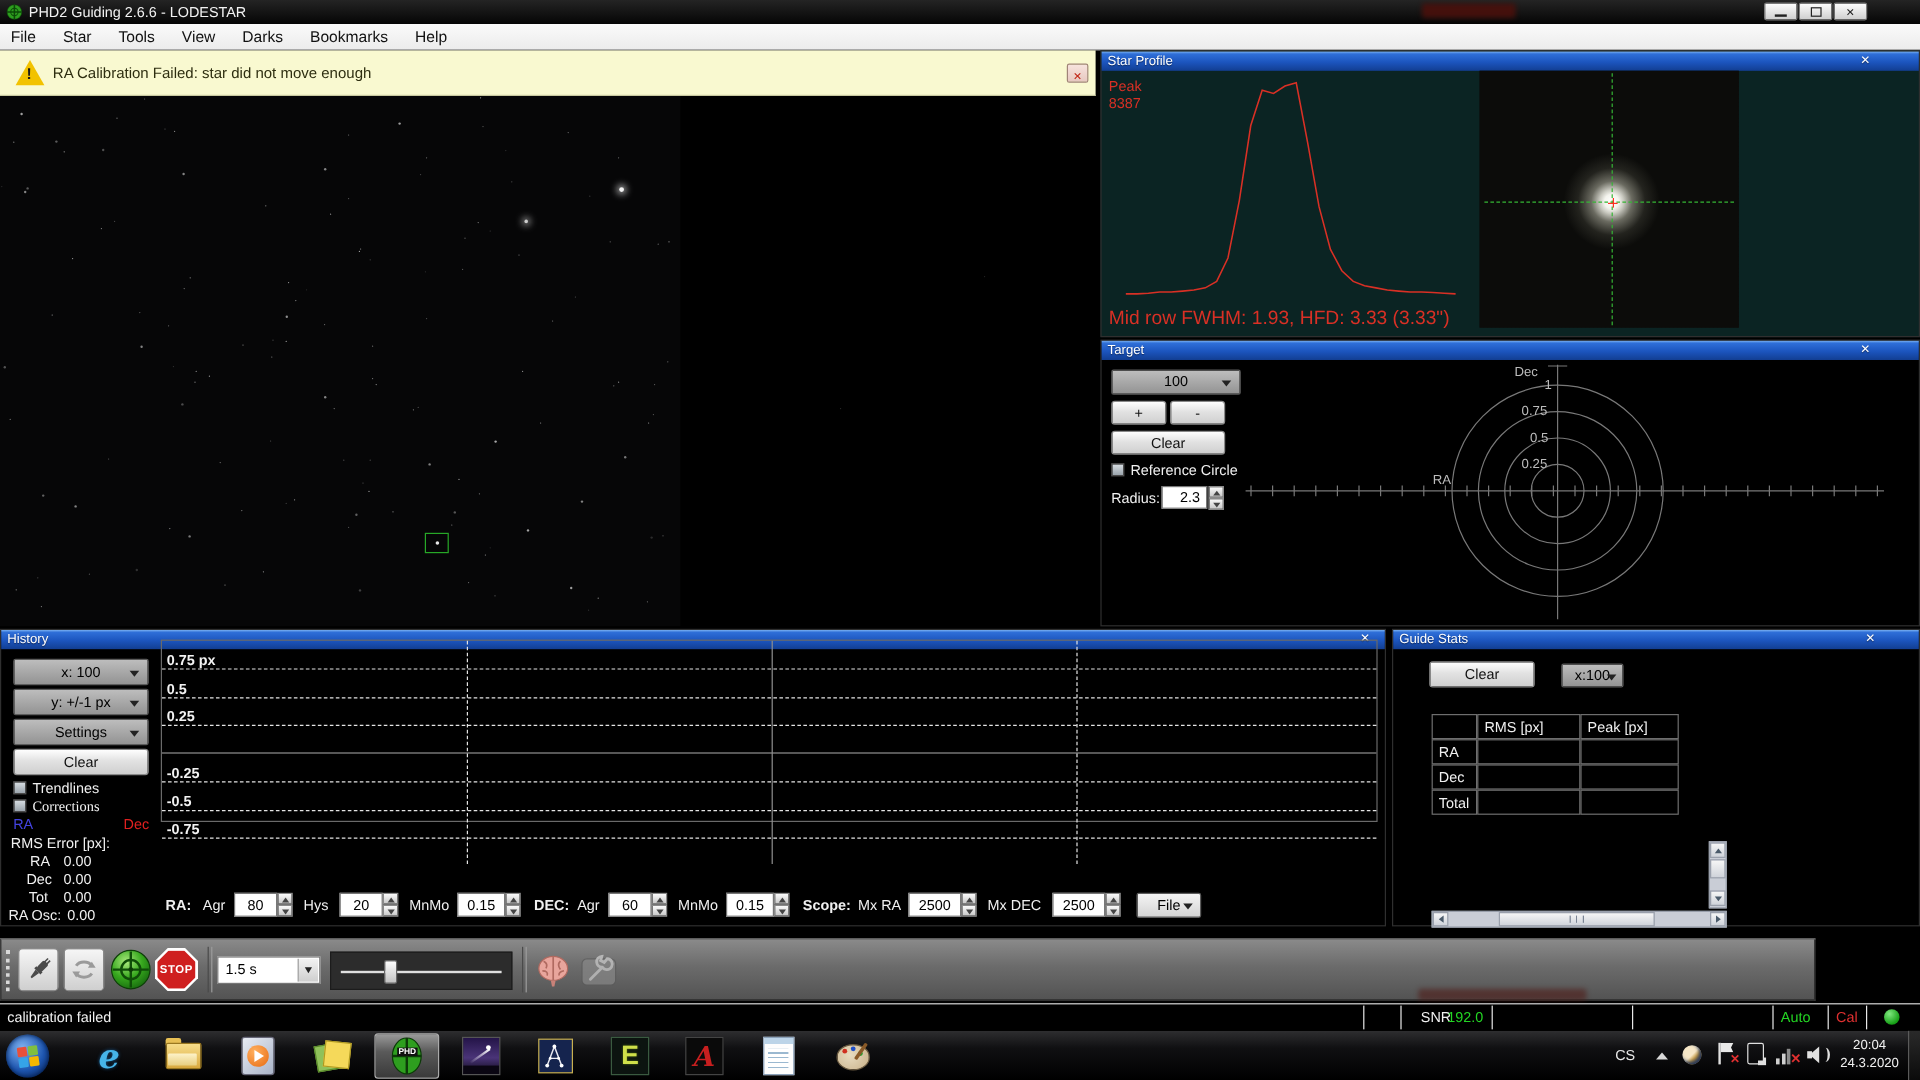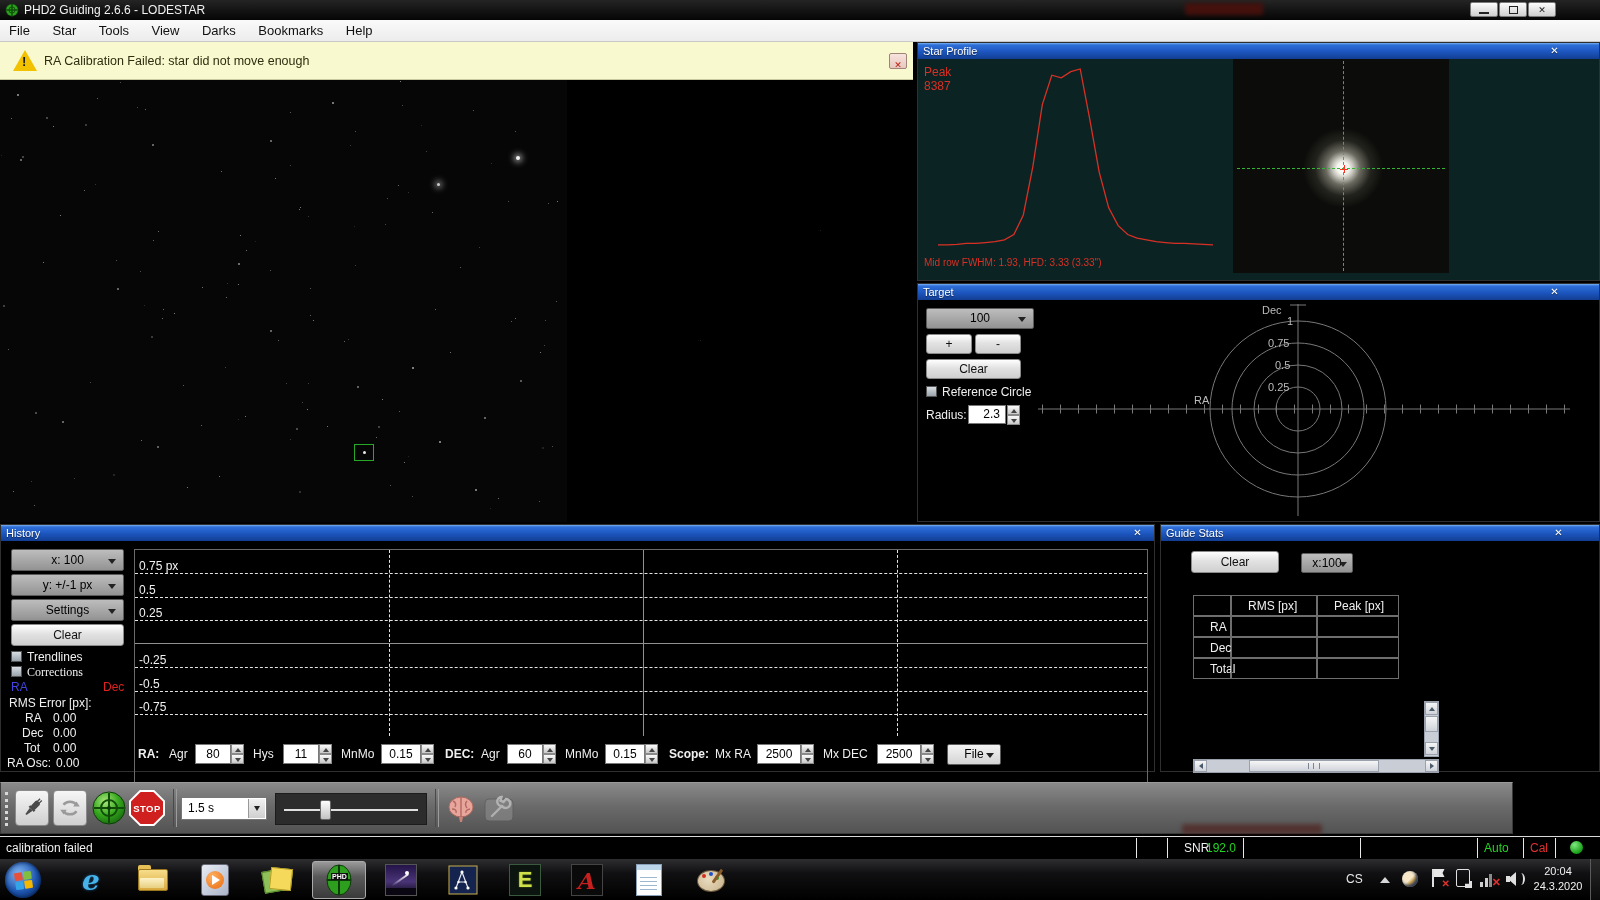--- a/index.html
+++ b/index.html
@@ -49,21 +49,21 @@
   .toolbar{left:0;top:782px;width:1513px;height:52px;background:linear-gradient(#8a8a8a,#6b6b6b 45%,#535353);
            border:1px solid #3a3a3a;border-top-color:#9a9a9a;box-sizing:border-box;}
   .tbtn{width:34px;height:36px;top:7px;background:linear-gradient(#f6f6f6,#cfcfcf);border:1px solid #8a8a8a;border-radius:4px;
         box-sizing:border-box;display:flex;align-items:center;justify-content:center;}
   .tsep{width:2px;height:38px;top:6px;border-left:1px solid #4a4a4a;border-right:1px solid #9c9c9c;}
   .oct{clip-path:polygon(30% 0,70% 0,100% 30%,100% 70%,70% 100%,30% 100%,0 70%,0 30%);}
   
   .taskbar{left:0;top:858px;width:1600px;height:42px;background:linear-gradient(#2e2e30,#101012 35%,#000);border-top:1px solid #000;box-sizing:border-box;}
   .taskbtn{width:54px;height:38px;top:2px;border-radius:3px;display:flex;align-items:center;justify-content:center;}
   .tray-ic{color:#e8e8e8;}
-  .gstat-cell{border:1px solid #6e6e6e;box-sizing:border-box;color:#f0f0f0;font-size:12px;line-height:20px;padding-left:16px;}
+  .gstat-cell{border:1px solid #6e6e6e;box-sizing:border-box;color:#f0f0f0;font-size:12px;line-height:20px;padding-left:5px;}
 </style>
 </head>
 <body>
 
 <div class="abs titlebar">
   <svg class="abs" style="left:5px;top:3px" width="14" height="14" viewBox="0 0 32 32">
     <circle cx="16" cy="16" r="14" fill="#2e9e1f" stroke="#0c4a08"></circle>
     <line x1="16" y1="2" x2="16" y2="30" stroke="#0c4a08" stroke-width="3"></line>
     <line x1="2" y1="16" x2="30" y2="16" stroke="#0c4a08" stroke-width="3"></line>
     <circle cx="16" cy="16" r="7" fill="none" stroke="#0c4a08" stroke-width="2"></circle>
@@ -240,21 +240,21 @@
 <div class="abs" style="left:917px;top:42px;width:683px;height:239px;background:#0b2423;border:1px solid #2f2f2f;box-sizing:border-box;">
   <div class="panel-title">
     <span>Star Profile</span>
     <span class="panel-x" style="right:38px;">✕</span>
   </div>
   <span class="abs" style="left:6px;top:22px;color:#d93025;font-size:12px;">Peak</span>
   <span class="abs" style="left:6px;top:36px;color:#d93025;font-size:12px;">8387</span>
   <svg id="profile-curve" class="abs" style="left:20px;top:18px;" width="280" height="196">
     <polyline fill="none" stroke="#d93025" stroke-width="1.3" points="0.0,183.9 9.5,183.9 19.0,183.3 28.4,182.4 37.9,182.4 47.4,181.6 56.9,180.7 66.4,178.9 75.9,173.5 85.3,154.0 94.8,105.9 104.3,43.6 113.8,14.2 123.3,16.9 132.8,10.7 142.2,8.0 151.7,57.8 161.2,111.2 170.7,146.8 180.2,164.6 189.7,173.5 199.1,177.1 208.6,178.9 218.1,180.7 227.6,181.6 237.1,182.4 246.6,182.4 256.0,182.8 265.5,183.3 275.0,183.9"></polyline>
   </svg>
-  <span class="abs" style="left:6px;top:214px;color:#d93025;font-size:10px;">Mid row FWHM: 1.93, HFD: 3.33 (3.33")</span>
+  <span class="abs" style="left:6px;top:214px;color:#d93025;font-size:16px;">Mid row FWHM: 1.93, HFD: 3.33 (3.33")</span>
 
   <div class="abs" style="left:315px;top:16px;width:216px;height:214px;background:radial-gradient(circle 40px at 110px 109px,#ffffff 0,#f4f4ee 6px,#c9c9c0 10px,#6a6a60 17px,#23231e 28px,#0c0c0a 40px),#0c0c0a;">
     <div class="abs" style="left:110px;top:2px;height:210px;border-left:1px dashed #35b535;"></div>
     <div class="abs" style="left:4px;top:109px;width:208px;border-top:1px dashed #35b535;"></div>
     <div class="abs" style="left:107px;top:109.5px;width:8px;height:1px;background:#ff3322;"></div>
     <div class="abs" style="left:110.5px;top:106px;width:1px;height:8px;background:#ff3322;"></div>
   </div>
 </div>
 
 <div class="abs" style="left:917px;top:283px;width:683px;height:239px;background:#000;border:1px solid #2f2f2f;box-sizing:border-box;">
@@ -326,21 +326,21 @@
   <span class="abs wlabel" style="left:8px;top:171px;">RMS Error [px]:</span>
   <span class="abs wlabel" style="left:24px;top:186px;">RA</span>
   <span class="abs wlabel" style="left:52px;top:186px;">0.00</span>
   <span class="abs wlabel" style="left:21px;top:201px;">Dec</span>
   <span class="abs wlabel" style="left:52px;top:201px;">0.00</span>
   <span class="abs wlabel" style="left:23px;top:216px;">Tot</span>
   <span class="abs wlabel" style="left:52px;top:216px;">0.00</span>
   <span class="abs wlabel" style="left:6px;top:231px;">RA Osc:</span>
   <span class="abs wlabel" style="left:55px;top:231px;">0.00</span>
 
-  <div class="abs" style="left:133px;top:24px;width:1014px;height:244px;border:1px solid #6a6a6a;box-sizing:border-box;">
+  <div class="abs" style="left:133px;top:8px;width:1014px;height:152px;border:1px solid #6a6a6a;box-sizing:border-box;font-weight:bold;">
     <div class="abs dash-h" style="left:0;top:23px;width:1012px;"></div>
     <div class="abs dash-h" style="left:0;top:47px;width:1012px;"></div>
     <div class="abs dash-h" style="left:0;top:70px;width:1012px;"></div>
     <div class="abs" style="left:0;top:93px;width:1012px;height:0;border-top:1px solid #909090;"></div>
     <div class="abs dash-h" style="left:0;top:117px;width:1012px;"></div>
     <div class="abs dash-h" style="left:0;top:141px;width:1012px;"></div>
     <div class="abs dash-h" style="left:0;top:164px;width:1012px;"></div>
     <div class="abs dash-v" style="left:254px;top:0;height:186px;"></div>
     <div class="abs" style="left:508px;top:0;width:0;height:186px;border-left:1px solid #909090;"></div>
     <div class="abs dash-v" style="left:762px;top:0;height:186px;"></div>
@@ -353,21 +353,21 @@
   </div>
 
   <span class="abs wlabel" style="left:137px;top:222px;font-weight:bold;">RA:</span>
   <span class="abs wlabel" style="left:168px;top:222px;">Agr</span>
   <div class="abs field" style="left:194px;top:219px;width:36px;height:20px;line-height:18px;"><span>80</span></div>
   <div class="abs spin" style="left:230px;top:219px;">
       <div class="su"></div>
       <div class="sd"></div>
     </div>
   <span class="abs wlabel" style="left:252px;top:222px;">Hys</span>
-  <div class="abs field" style="left:282px;top:219px;width:36px;height:20px;line-height:18px;"><span>11</span></div>
+  <div class="abs field" style="left:282px;top:219px;width:36px;height:20px;line-height:18px;"><span>20</span></div>
   <div class="abs spin" style="left:318px;top:219px;">
       <div class="su"></div>
       <div class="sd"></div>
     </div>
   <span class="abs wlabel" style="left:340px;top:222px;">MnMo</span>
   <div class="abs field" style="left:380px;top:219px;width:40px;height:20px;line-height:18px;"><span>0.15</span></div>
   <div class="abs spin" style="left:420px;top:219px;">
       <div class="su"></div>
       <div class="sd"></div>
     </div>

